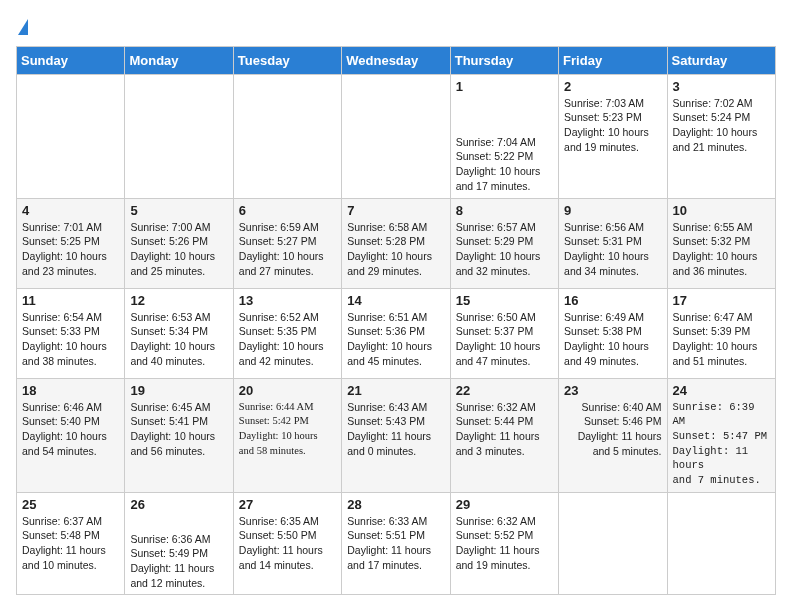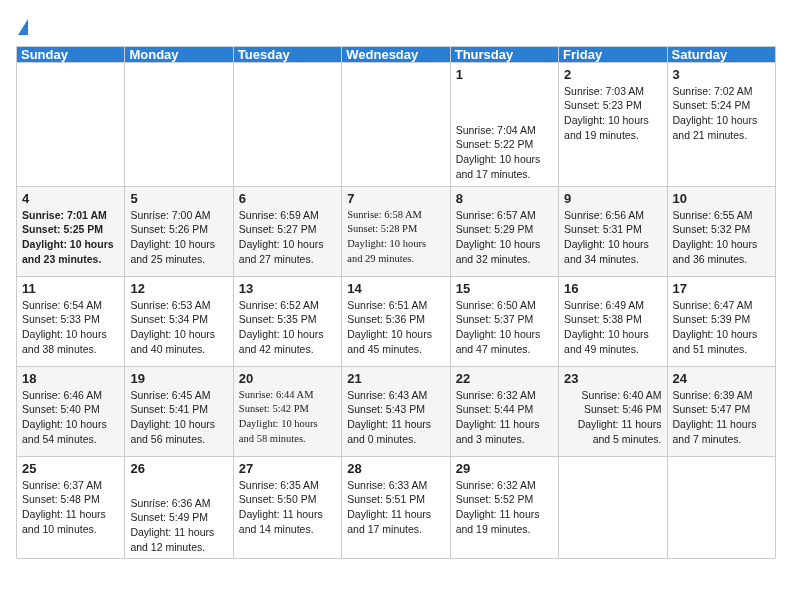--- a/index.html
+++ b/index.html
@@ -23,21 +23,21 @@
     .title-block { text-align: right; }
     .month-title { font-size: 36px; font-weight: bold; color: #333; }
     .location { font-size: 16px; color: #555; }
 
     .calendar { width: 100%; border-collapse: collapse; }
     .calendar th {
       background: #2a7fd4;
       color: #fff;
       font-size: 13px;
       font-weight: bold;
-      padding: 0 4px;
+      padding: 6px 4px;
       text-align: left;
       border: 1px solid #ccc;
     }
     .calendar td {
       border: 1px solid #ccc;
       vertical-align: top;
       padding: 4px 5px;
       font-size: 11px;
       color: #222;
       width: calc(100%/7);
@@ -114,42 +114,42 @@
           <span class="day-number">3</span>
           <div class="day-info" style="white-space: pre-line;">Sunrise: 7:02 AM
 Sunset: 5:24 PM
 Daylight: 10 hours
 and 21 minutes.</div>
         </td>
       </tr>
       <tr class="row-shaded">
         <td>
           <span class="day-number">4</span>
-          <div class="day-info" style="white-space: pre-line; font-weight: bold;">Sunrise: 7:01 AM
+          <div class="day-info" style="white-space: pre-line;">Sunrise: 7:01 AM
 Sunset: 5:25 PM
 Daylight: 10 hours
 and 23 minutes.</div>
         </td>
         <td>
           <span class="day-number">5</span>
           <div class="day-info" style="white-space: pre-line;">Sunrise: 7:00 AM
 Sunset: 5:26 PM
 Daylight: 10 hours
 and 25 minutes.</div>
         </td>
         <td>
           <span class="day-number">6</span>
           <div class="day-info" style="white-space: pre-line;">Sunrise: 6:59 AM
 Sunset: 5:27 PM
 Daylight: 10 hours
 and 27 minutes.</div>
         </td>
         <td>
           <span class="day-number">7</span>
-          <div class="day-info" style="white-space: pre-line; font-family: Liberation Serif, serif;">Sunrise: 6:58 AM
+          <div class="day-info" style="white-space: pre-line;">Sunrise: 6:58 AM
 Sunset: 5:28 PM
 Daylight: 10 hours
 and 29 minutes.</div>
         </td>
         <td>
           <span class="day-number">8</span>
           <div class="day-info" style="white-space: pre-line;">Sunrise: 6:57 AM
 Sunset: 5:29 PM
 Daylight: 10 hours
 and 32 minutes.</div>
@@ -258,21 +258,21 @@
         </td>
         <td>
           <span class="day-number">23</span>
           <div class="day-info" style="white-space: pre-line; text-align: right;">Sunrise: 6:40 AM
 Sunset: 5:46 PM
 Daylight: 11 hours
 and 5 minutes.</div>
         </td>
         <td>
           <span class="day-number">24</span>
-          <div class="day-info" style="white-space: pre-line;">Sunrise: 6:39 AM
+          <div class="day-info" style="white-space: pre-line; font-family: Liberation Mono, monospace;">Sunrise: 6:39 AM
 Sunset: 5:47 PM
 Daylight: 11 hours
 and 7 minutes.</div>
         </td>
       </tr>
       <tr class="row-white">
         <td>
           <span class="day-number">25</span>
           <div class="day-info" style="white-space: pre-line;">Sunrise: 6:37 AM
 Sunset: 5:48 PM

